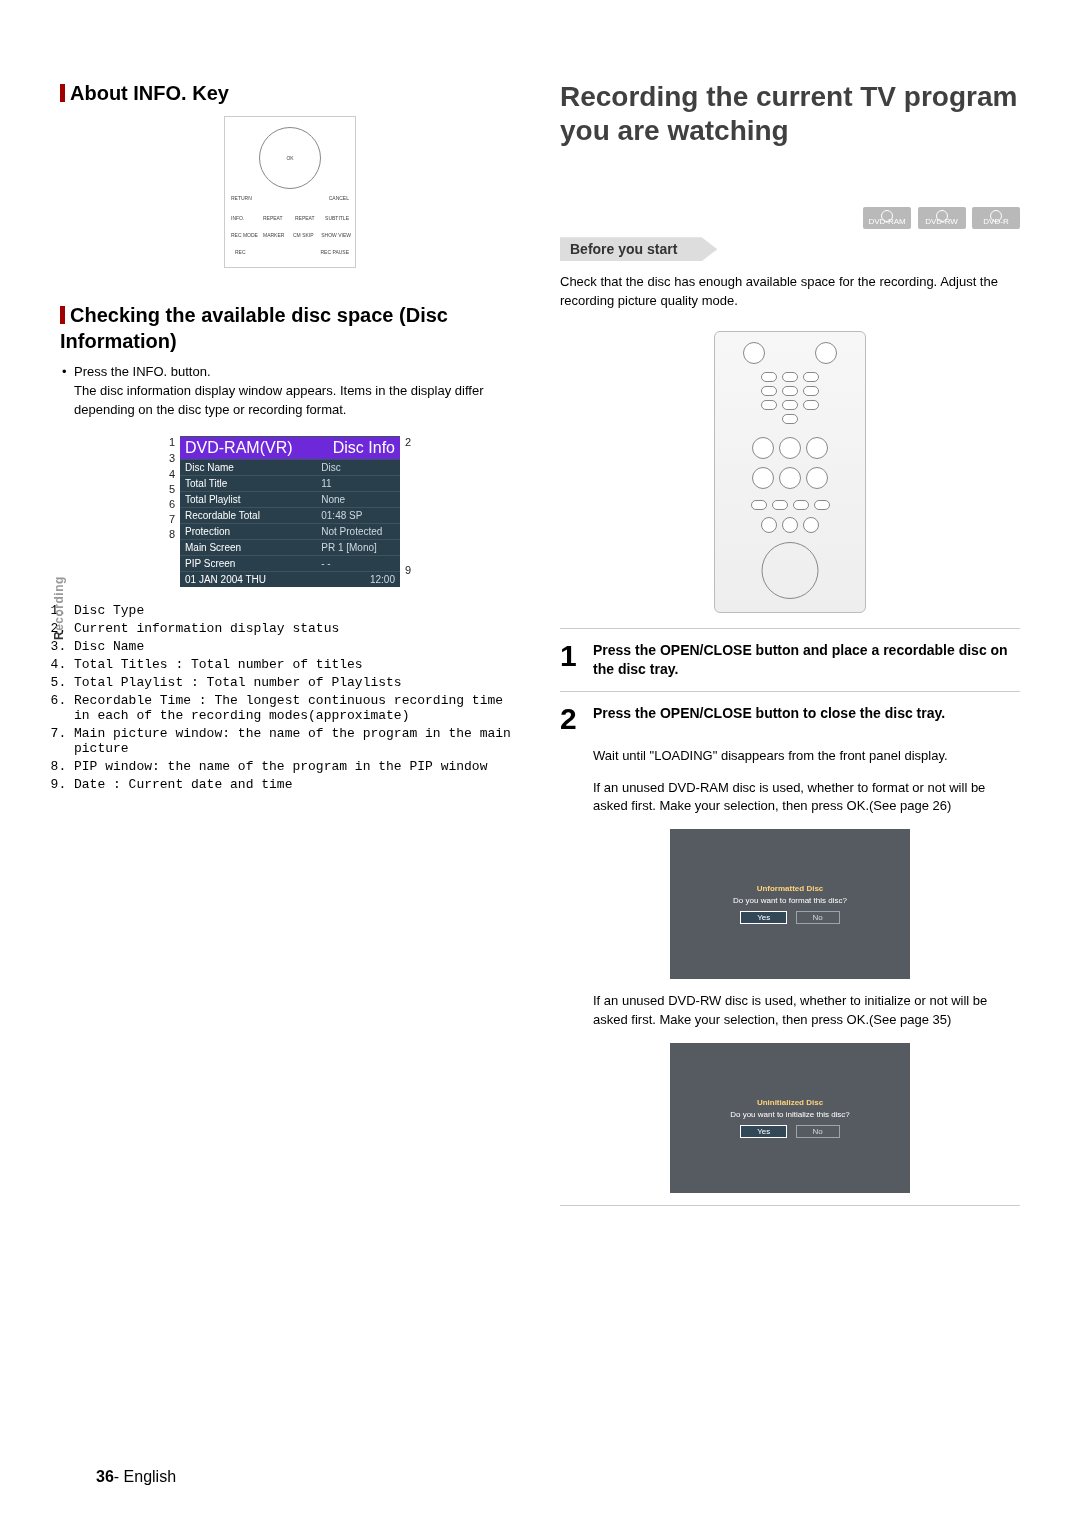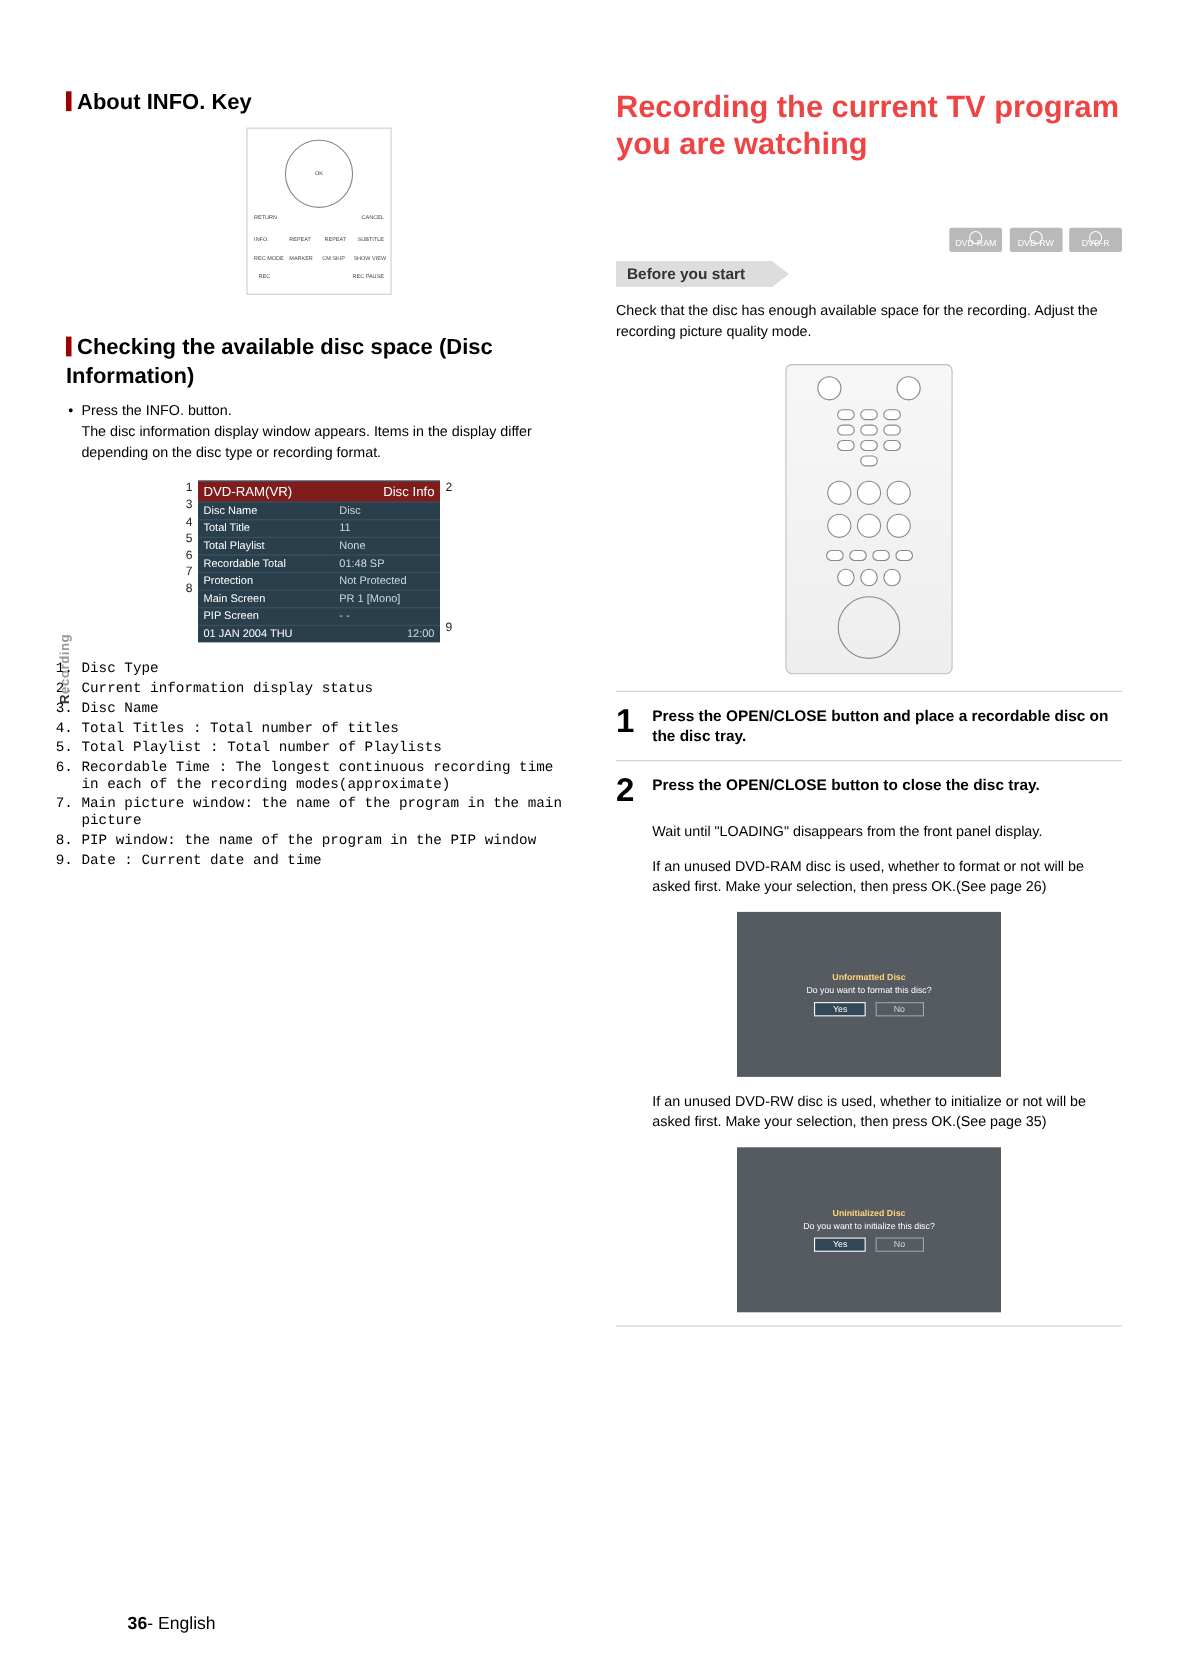--- a/index.html
+++ b/index.html
@@ -80,22 +80,22 @@
     color: #fff;
     font-size: 10px;
     width: 220px;
     border-collapse: collapse;
   }
   .disc-info-table td {
     padding: 2px 5px;
     border-top: 1px solid #3f5260;
   }
   .disc-info-table .hdr td {
-    background: #7f1d1d;
-    font-size: 12px;
+    background: #6d28d9;
+    font-size: 16px;
   }
   .disc-info-table .val {
     color: #cfd8e0;
   }
   .callout-nums-left, .callout-nums-right {
     font-size: 11px;
     color: #222;
     width: 15px;
   }
   .legend {
@@ -113,31 +113,31 @@
     transform: rotate(-90deg);
     transform-origin: left top;
     color: #999;
     letter-spacing: 0.5px;
     font-weight: bold;
   }
   .side-tab .strong { color: #333; }
   .page-num {
     position: absolute;
     bottom: 40px;
-    left: 116px;
+    left: 96px;
     font-size: 16px;
   }
   .page-num .n { font-weight: bold; }
   
   h1.main-title {
     font-size: 28px;
     font-weight: bold;
     line-height: 1.2;
     margin: 0 0 60px 0;
-    color: #ef4444;
+    color: #404040;
   }
   .disc-badges {
     text-align: right;
     margin-bottom: 8px;
   }
   .badge {
     display: inline-block;
     background: #b9b9b9;
     color: #fff;
     font-size: 8px;

